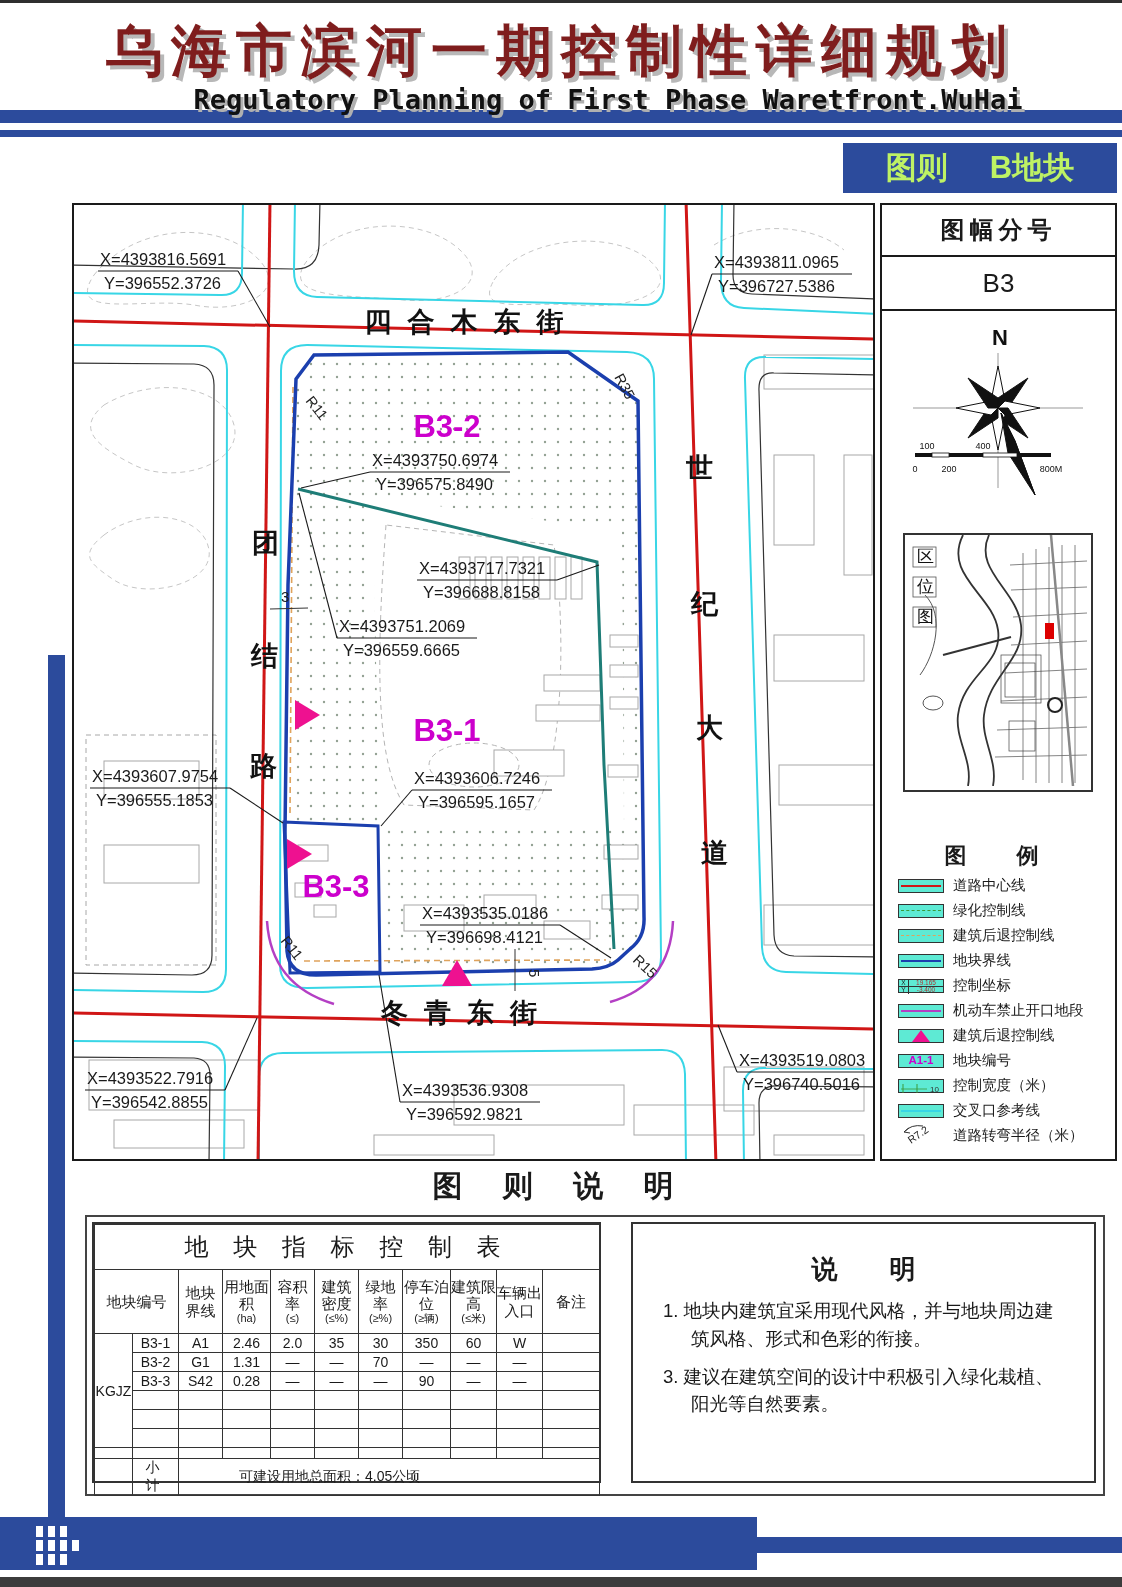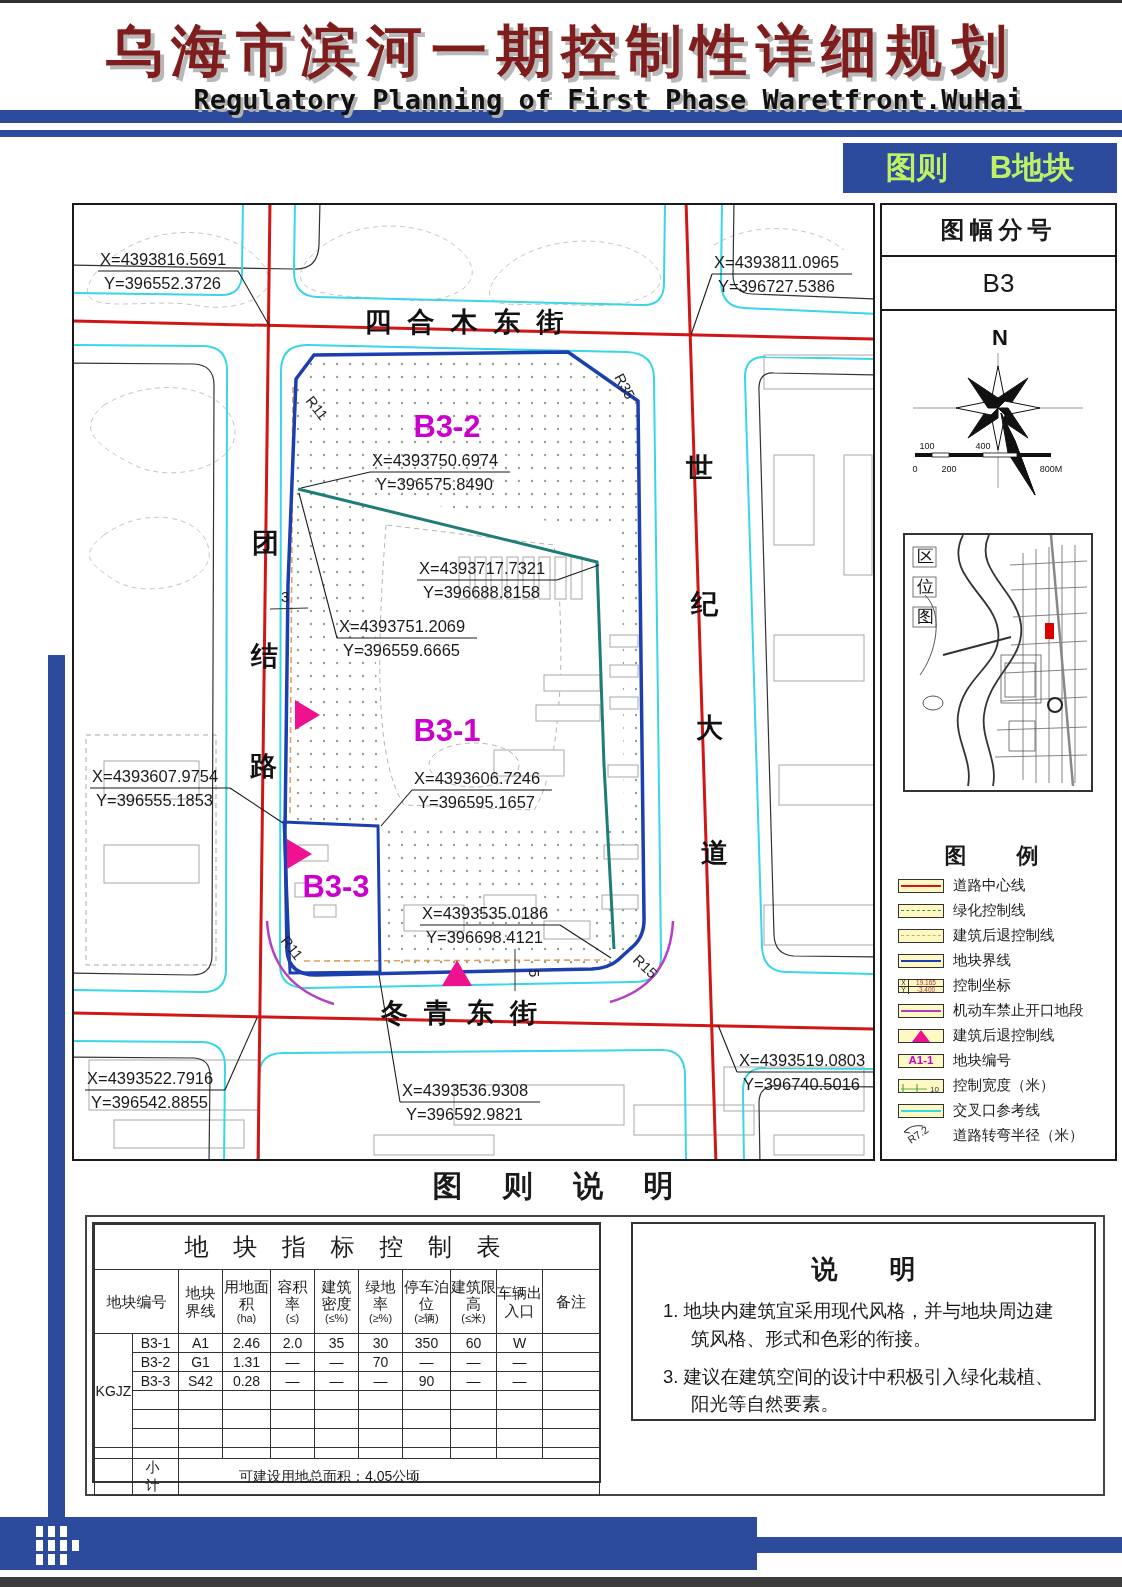--- a/index.html
+++ b/index.html
@@ -20,29 +20,29 @@
   #map-frame{left:72px;top:203px;width:799px;height:954px;border:2px solid #1a1a1a;background:#fff;}
   
   #side-panel{left:880px;top:203px;width:233px;height:954px;border:2px solid #1a1a1a;background:#fff;}
   .side-row{position:absolute;left:0;width:233px;text-align:center;}
   #sheet-title{top:0;height:50px;line-height:50px;font-size:24px;font-weight:bold;letter-spacing:5px;border-bottom:2px solid #1a1a1a;}
   #sheet-number{top:52px;height:52px;line-height:52px;font-size:26px;border-bottom:2px solid #1a1a1a;}
   #loc-box{left:21px;top:328px;width:186px;height:255px;border:2px solid #333;}
   #legend-title{left:0;top:636px;width:233px;text-align:center;font-size:22px;font-weight:bold;letter-spacing:14px;}
   #legend-list{left:16px;top:668px;width:210px;}
   .lg-row{display:flex;align-items:center;height:25px;gap:9px;}
-  .lg-box{width:46px;height:14px;border:1.5px solid #333;position:relative;flex:none;background:#fef9c3;box-sizing:border-box;}
+  .lg-box{width:46px;height:14px;border:1.5px solid #333;position:relative;flex:none;background:#5eead4;box-sizing:border-box;}
   .lg-line{position:absolute;left:2px;right:2px;top:50%;height:0;margin-top:-1px;}
   .lg-label{font-size:14.5px;white-space:nowrap;}
   .lg-plain{width:46px;flex:none;text-align:center;}
   
   #section-title{left:0;top:1166px;width:1122px;text-align:center;font-size:30px;font-weight:bold;letter-spacing:16px;}
   #bottom-outer{left:85px;top:1215px;width:1016px;height:277px;border:2px solid #444;background:#fff;}
   #table-box{left:5px;top:5px;width:509px;height:261px;border:2px solid #333;box-sizing:border-box;}
-  #notes-box{left:544px;top:5px;width:465px;height:199px;border:2px solid #333;box-sizing:border-box;}
+  #notes-box{left:544px;top:5px;width:465px;height:261px;border:2px solid #333;box-sizing:border-box;}
   table.ctrl{border-collapse:collapse;table-layout:fixed;width:505px;}
   table.ctrl td,table.ctrl th{border:1px solid #333;text-align:center;vertical-align:middle;
       padding:0;font-weight:normal;overflow:hidden;}
   .t-title{height:44px;font-size:24px;font-weight:bold;letter-spacing:9px;}
   .t-head{height:64px;font-size:15px;line-height:1.15;}
   .t-head .unit{font-size:11px;}
   .t-data{height:19px;font-size:14px;}
   .t-grp{font-size:14px;font-weight:bold;}
   .t-spacer{height:11px;}
   .t-sub{height:22px;font-size:14px;}

